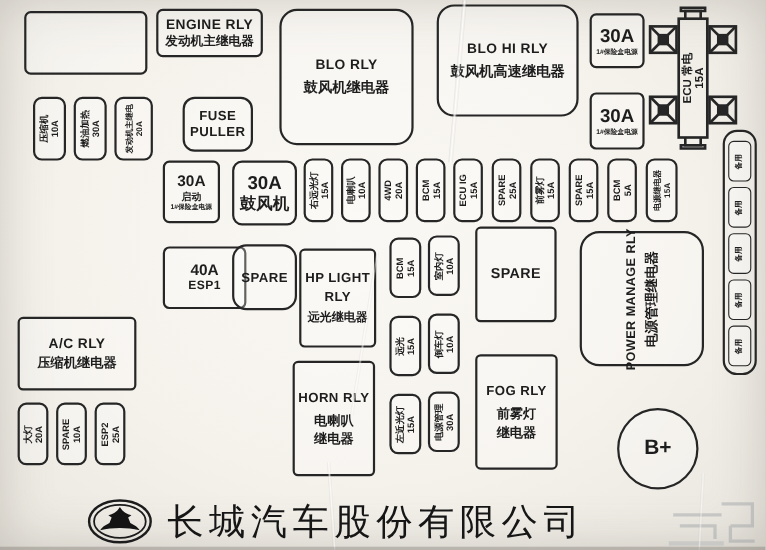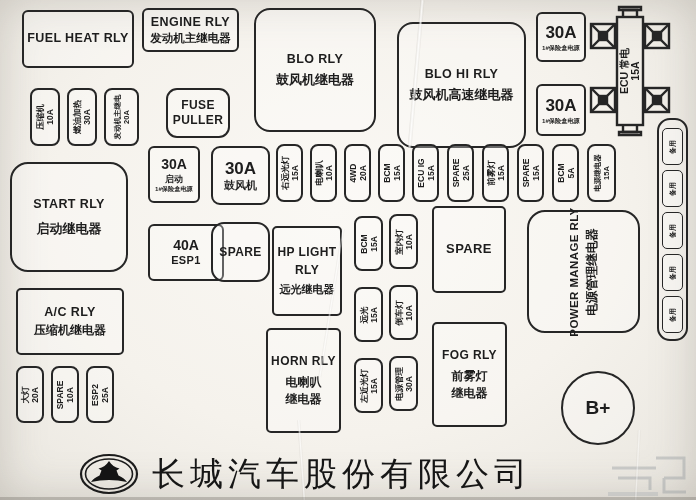--- a/index.html
+++ b/index.html
@@ -35,34 +35,33 @@
     background:linear-gradient(to right, rgba(120,114,104,.14), rgba(255,255,255,.75), rgba(120,114,104,.10));}
   .company{position:absolute;font-size:33px;font-weight:400;letter-spacing:5px;color:#161616;white-space:nowrap}
   svg{display:block}
 </style>
 </head>
 <body>
 
 <div class="stage">
 
   <div class="box" style="left:22px;top:10px;width:112px;height:58px">
-    <div class="en">FUEL HEAT RLY</div>
   </div>
 
   <div class="box" style="left:142px;top:8px;width:97px;height:44px">
     <div class="en">ENGINE RLY</div>
     <div class="zh zh-sm">发动机主继电器</div>
   </div>
 
   <div class="box r16" style="left:254px;top:8px;width:122px;height:124px">
     <div class="en">BLO RLY</div>
     <div class="zh" style="margin-top:5px">鼓风机继电器</div>
   </div>
 
-  <div class="box r16" style="left:397px;top:22px;width:129px;height:126px">
+  <div class="box r16" style="left:397px;top:4px;width:129px;height:102px">
     <div class="en">BLO HI RLY</div>
     <div class="zh" style="margin-top:5px">鼓风机高速继电器</div>
   </div>
 
   <div class="box" style="left:536px;top:12px;width:50px;height:50px">
     <div class="amp">30A</div>
     <div class="sub">1#保险盒电源</div>
   </div>
   <div class="box" style="left:536px;top:84px;width:50px;height:52px">
     <div class="amp">30A</div>
@@ -127,33 +126,29 @@
       <div>发动机主继电</div>
       <div>20A</div>
     </div>
   </div>
 
   <div class="box r11" style="left:166px;top:88px;width:64px;height:50px">
     <div class="en" style="font-size:12px">FUSE</div>
     <div class="en" style="font-size:12px">PULLER</div>
   </div>
 
-  <div class="box r18" style="left:10px;top:162px;width:118px;height:110px">
-    <div class="en">START RLY</div>
-    <div class="zh" style="margin-top:8px">启动继电器</div>
-  </div>
 
   <div class="box" style="left:148px;top:146px;width:52px;height:57px">
     <div class="amp-sm">30A</div>
     <div class="nm" style="font-size:9px">启动</div>
     <div class="sub">1#保险盒电源</div>
   </div>
   <div class="box r9" style="left:211px;top:146px;width:59px;height:59px">
     <div class="amp">30A</div>
-    <div class="nm" style="font-size:11px">鼓风机</div>
+    <div class="nm" style="font-size:15px">鼓风机</div>
   </div>
 
   <div class="vfuse" style="left:276px;top:144px;width:27px;height:58px">
     <div class="vt">
         <div>右远光灯</div>
         <div>15A</div>
       </div>
   </div>
   <div class="vfuse" style="left:310px;top:144px;width:27px;height:58px">
     <div class="vt">

